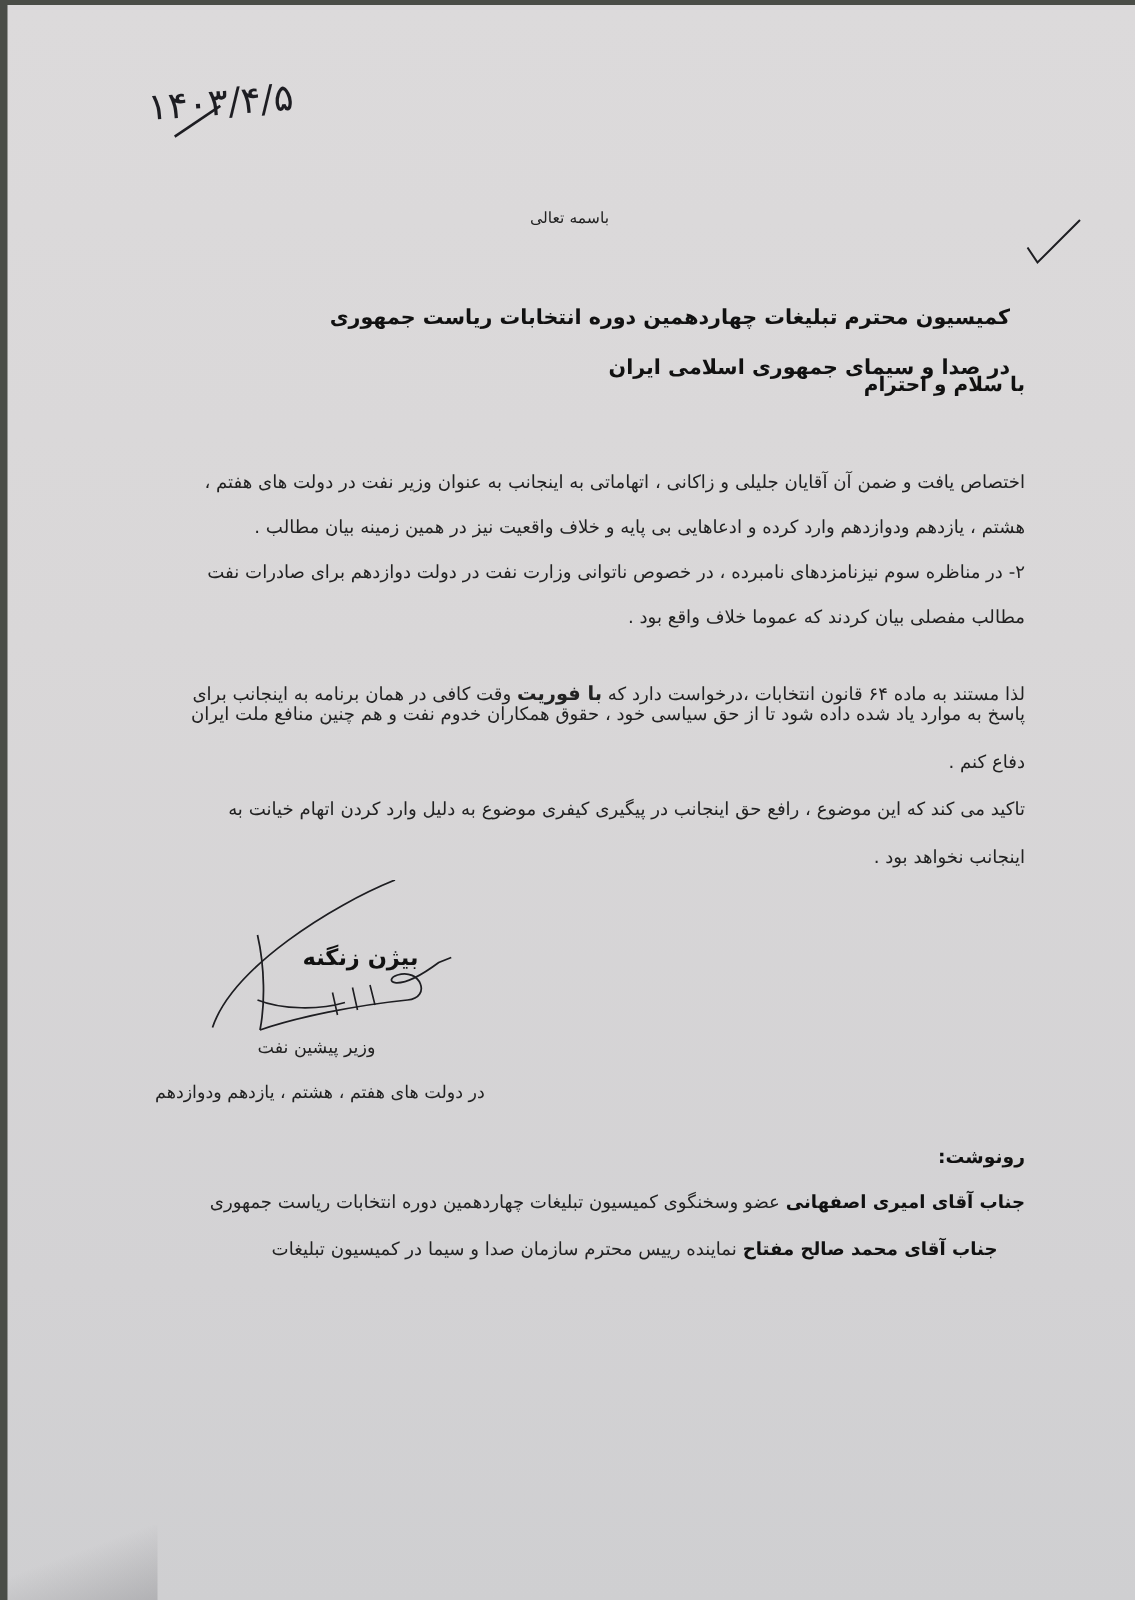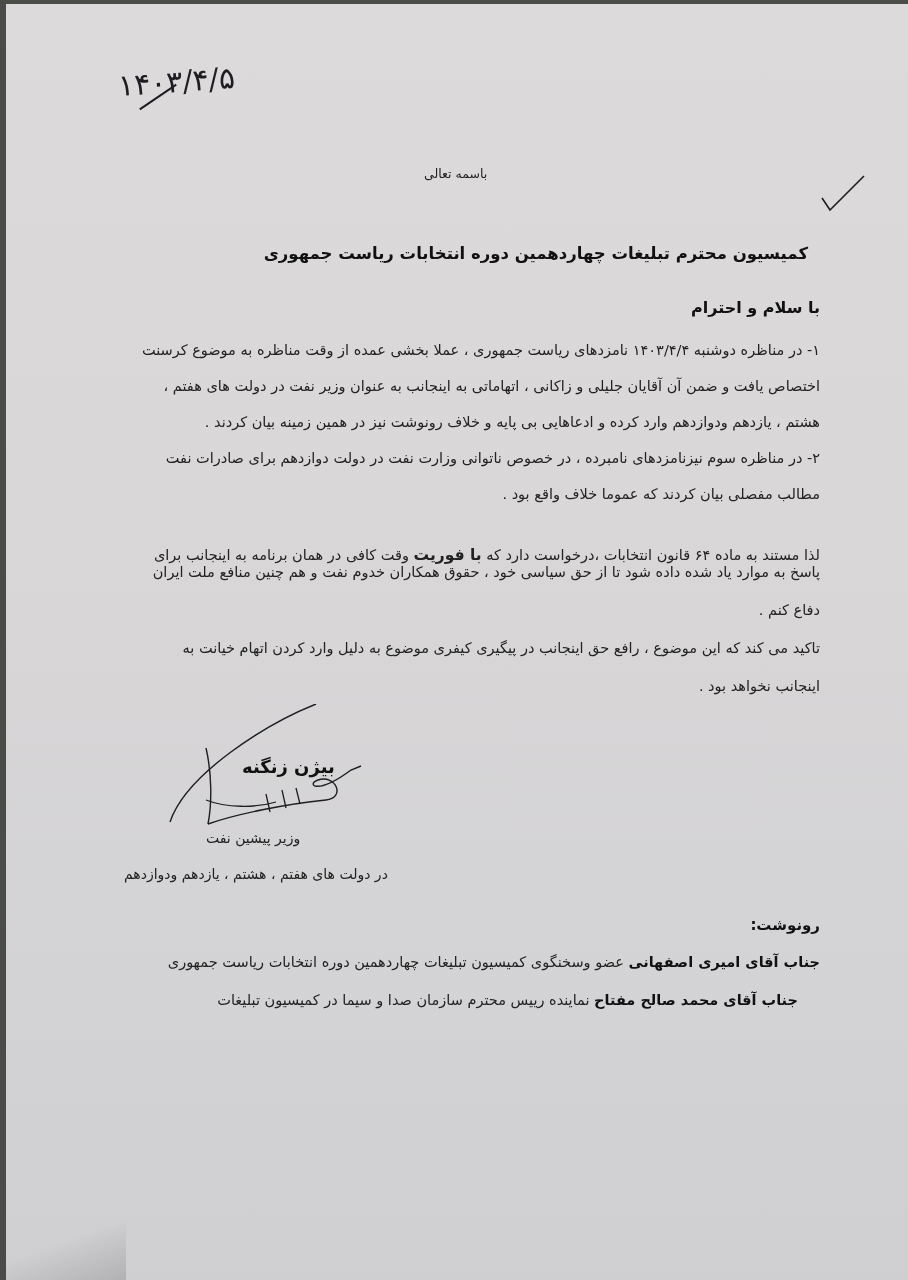--- a/index.html
+++ b/index.html
@@ -55,26 +55,26 @@
   <div class="date rtl">۱۴۰۳/۴/۵</div>
   <div class="date-slash"></div>
 
   <div class="bismillah rtl">باسمه تعالی</div>
 
   <svg class="checkmark" viewBox="0 0 50 40">
     <path d="M4 24 L12 36 L46 2" fill="none" stroke="#1e1e22" stroke-width="1.6"></path>
   </svg>
 
   <div class="line rtl h-title" style="top:196px; right:100px;">کمیسیون محترم تبلیغات چهاردهمین دوره انتخابات ریاست جمهوری</div>
+  <div class="line rtl h-title" style="top:236px; right:100px;">در صدا و سیمای جمهوری اسلامی ایران</div>
 
   <div class="line rtl greeting" style="top:294px;">با سلام و احترام</div>
 
-  <div class="line rtl" style="top:338px;">۱- در مناظره دوشنبه ۱۴۰۳/۴/۴ نامزدهای ریاست جمهوری ، عملا بخشی عمده از وقت مناظره به موضوع کرسنت</div>
   <div class="line rtl" style="top:374px;">اختصاص یافت و ضمن آن آقایان جلیلی و زاکانی ، اتهاماتی به اینجانب به عنوان وزیر نفت در دولت های هفتم ،</div>
-  <div class="line rtl" style="top:410px;">هشتم ، یازدهم ودوازدهم وارد کرده و ادعاهایی بی پایه و خلاف رونوشت نیز در همین زمینه بیان کردند .</div>
+  <div class="line rtl" style="top:410px;">هشتم ، یازدهم ودوازدهم وارد کرده و ادعاهایی بی پایه و خلاف واقعیت نیز در همین زمینه بیان مطالب .</div>
   <div class="line rtl" style="top:446px;">۲- در مناظره سوم نیزنامزدهای نامبرده ، در خصوص ناتوانی وزارت نفت در دولت دوازدهم برای صادرات نفت</div>
   <div class="line rtl" style="top:482px;">مطالب مفصلی بیان کردند که عموما خلاف واقع بود .</div>
 
   <div class="line rtl" style="top:542px;">
     <span>لذا مستند به ماده ۶۴ قانون انتخابات ،درخواست دارد که </span><span class="bold">با فوریت</span><span> وقت کافی در همان برنامه به اینجانب برای</span>
   </div>
   <div class="line rtl" style="top:560px;">پاسخ به موارد یاد شده داده شود  تا از حق سیاسی خود ، حقوق همکاران خدوم نفت و هم چنین منافع ملت ایران</div>
   <div class="line rtl" style="top:598px;">دفاع کنم .</div>
 
   <div class="line rtl" style="top:636px;">تاکید می کند که این موضوع ، رافع حق اینجانب در پیگیری کیفری موضوع به دلیل وارد کردن اتهام خیانت به</div>

